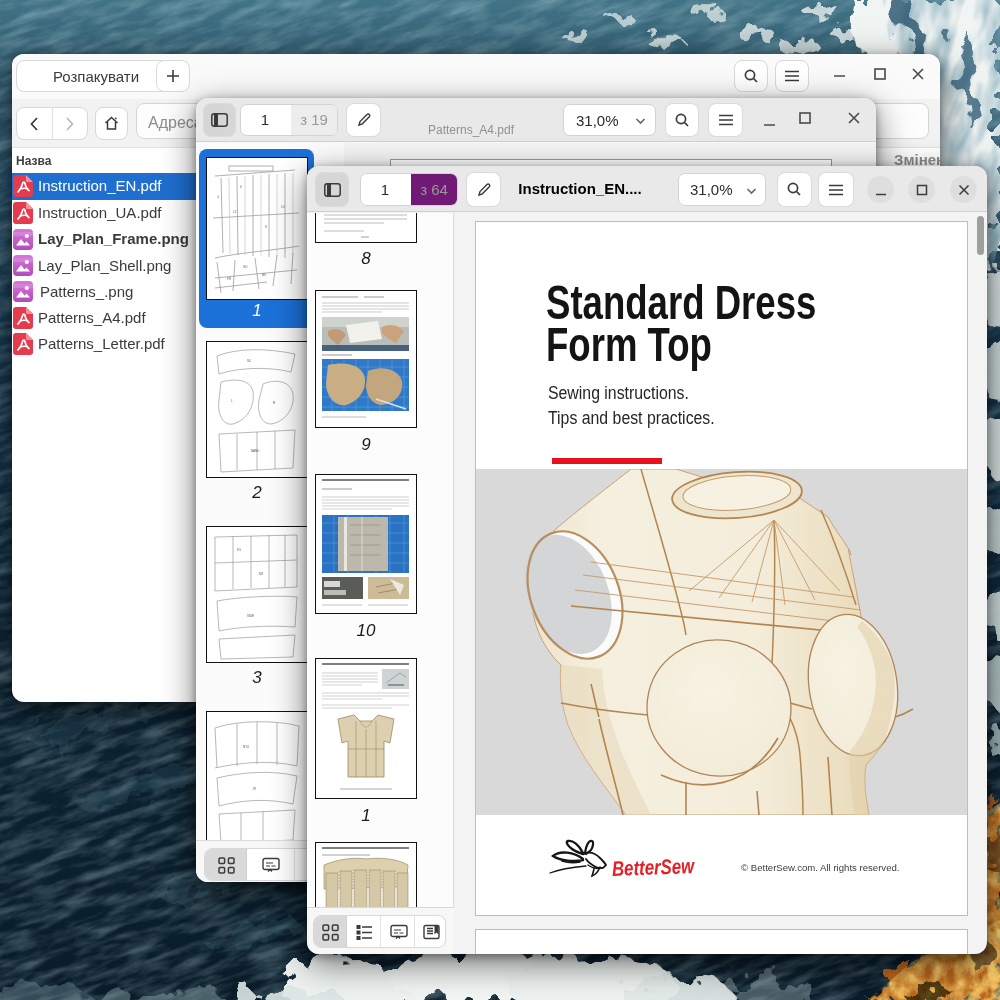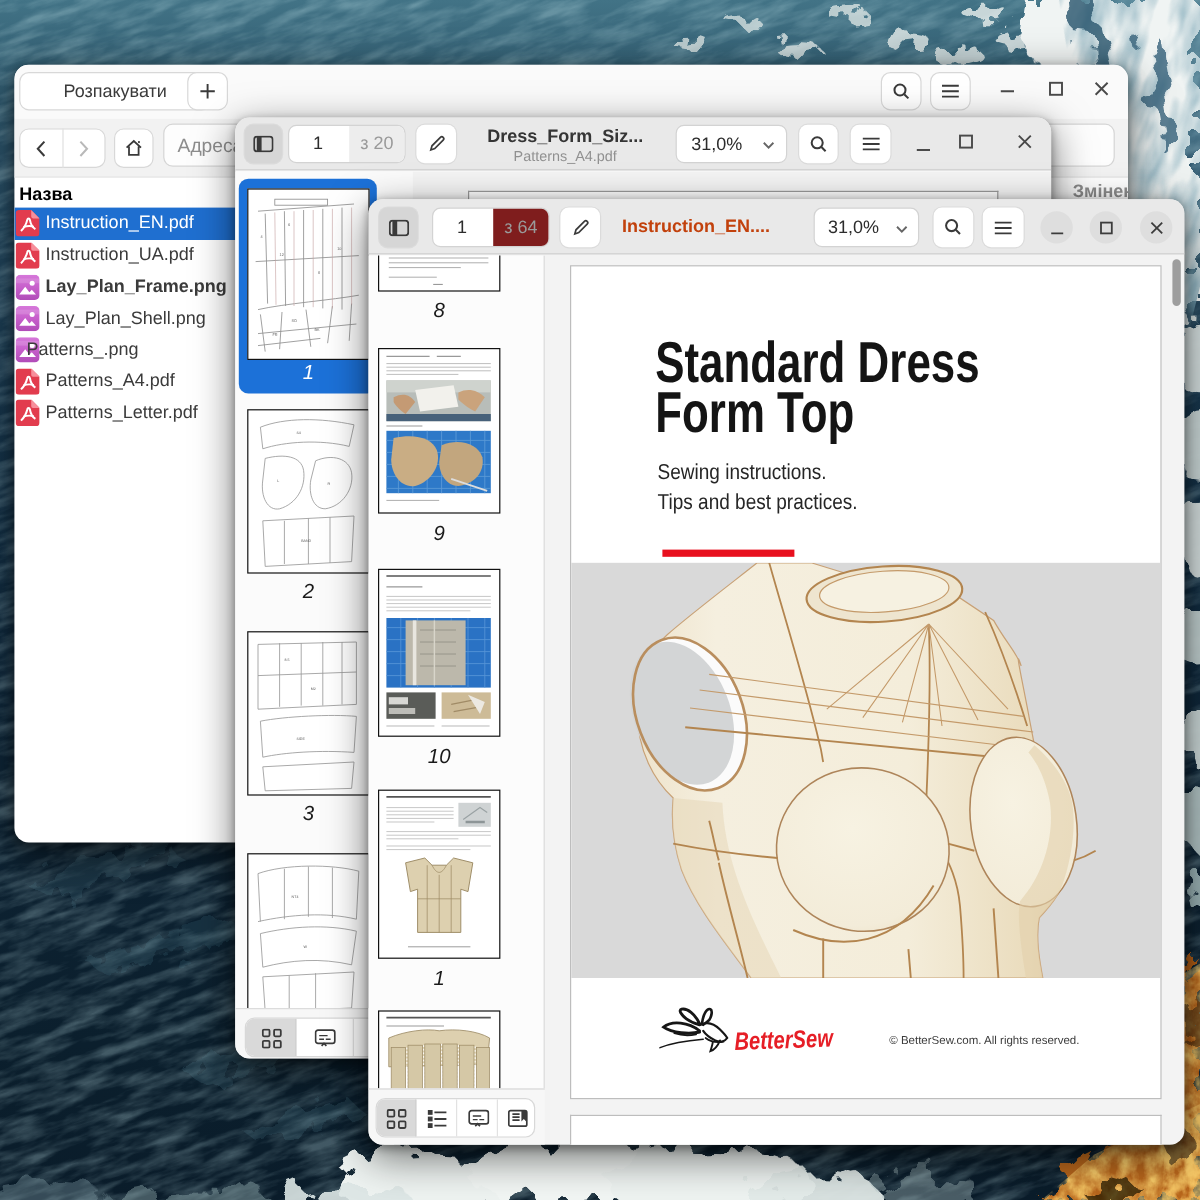--- a/index.html
+++ b/index.html
@@ -165,21 +165,21 @@
     </svg>
   <div class="abs" style="left:124px;top:49px;width:793px;height:36px;background:#fdfdfd;border:1px solid #d5d5d5;border-radius:8px;"></div>
   <div class="btn" style="left:83px;top:53px;width:33px;height:33px;">
     <svg width="17" height="17" viewBox="0 0 17 17">
         <path d="M2.5 8 L8.5 2.5 L14.5 8 M4.5 7 L4.5 14 L12.5 14 L12.5 7" fill="none" stroke="#3a3a3a" stroke-width="1.5"></path>
         <circle cx="12.8" cy="3.4" r="0.9" fill="#3a3a3a"></circle>
       </svg>
   </div>
   <div class="abs" style="left:136px;top:60px;font-size:16px;color:#8d8d8d;">Адреса</div>
 
-  <div class="abs" style="left:4px;top:100px;font-size:15px;font-weight:bold;color:#000000;">Назва</div>
+  <div class="abs" style="left:4px;top:100px;font-size:12px;font-weight:bold;color:#404040;">Назва</div>
   <div class="abs" style="left:882px;top:97px;font-size:15px;font-weight:bold;color:#8d8d8d;">Змінено</div>
   <div class="abs" style="left:856px;top:96px;width:1px;height:24px;background:#e6e6e6;"></div>
 
   <div id="rows" class="abs" style="left:0;top:119px;width:928px;font-size:15px;color:#3b3b3b;">
     <div class="abs" style="left:0;top:0;width:928px;height:27px;background:#1f6fd0;"></div>
     <svg class="abs" style="left:1px;top:2px" width="20" height="22" viewBox="0 0 20 22">
         <path d="M3 0 h10 l7 7 v12 a3 3 0 0 1 -3 3 h-14 a3 3 0 0 1 -3 -3 v-16 a3 3 0 0 1 3 -3 z" fill="#e23c4e"></path>
         <path d="M13 0 l7 7 h-5.5 a1.5 1.5 0 0 1 -1.5 -1.5 z" fill="#f78f9b"></path>
         <path d="M4.5 17.5 C7 15 9 11.5 9.7 8.2 C10 6.6 11.6 6.6 11.9 8.2 C12.5 11.5 14 14.5 16.5 16" fill="none" stroke="#fff" stroke-width="1.7"></path>
         <path d="M6.5 14.2 C9.5 13.2 13 13.2 15.2 14" fill="none" stroke="#fff" stroke-width="1.5"></path>
@@ -212,21 +212,21 @@
         <circle cx="13.8" cy="7" r="2.1" fill="#fff"></circle>
         <path d="M3 16.5 L8 10 L11.5 14.5 L13.5 12.5 L17 16.5 Z" fill="#fff"></path>
       </svg>
     <div class="abs" style="left:26px;top:84px;">Lay_Plan_Shell.png</div>
     <svg class="abs" style="left:1px;top:108px" width="20" height="21" viewBox="0 0 20 21">
         <rect width="20" height="21" rx="4" fill="url(#mg1)"></rect>
         <rect y="3" width="20" height="4" fill="#fff" opacity="0.15"></rect>
         <circle cx="13.8" cy="7" r="2.1" fill="#fff"></circle>
         <path d="M3 16.5 L8 10 L11.5 14.5 L13.5 12.5 L17 16.5 Z" fill="#fff"></path>
       </svg>
-    <div class="abs" style="left:10px;top:110px;">Patterns_.png</div>
+    <div class="abs" style="left:28px;top:110px;">Patterns_.png</div>
     <svg class="abs" style="left:1px;top:134px" width="20" height="22" viewBox="0 0 20 22">
         <path d="M3 0 h10 l7 7 v12 a3 3 0 0 1 -3 3 h-14 a3 3 0 0 1 -3 -3 v-16 a3 3 0 0 1 3 -3 z" fill="#e23c4e"></path>
         <path d="M13 0 l7 7 h-5.5 a1.5 1.5 0 0 1 -1.5 -1.5 z" fill="#f78f9b"></path>
         <path d="M4.5 17.5 C7 15 9 11.5 9.7 8.2 C10 6.6 11.6 6.6 11.9 8.2 C12.5 11.5 14 14.5 16.5 16" fill="none" stroke="#fff" stroke-width="1.7"></path>
         <path d="M6.5 14.2 C9.5 13.2 13 13.2 15.2 14" fill="none" stroke="#fff" stroke-width="1.5"></path>
       </svg>
     <div class="abs" style="left:26px;top:136px;">Patterns_A4.pdf</div>
     <svg class="abs" style="left:1px;top:160px" width="20" height="22" viewBox="0 0 20 22">
         <path d="M3 0 h10 l7 7 v12 a3 3 0 0 1 -3 3 h-14 a3 3 0 0 1 -3 -3 v-16 a3 3 0 0 1 3 -3 z" fill="#e23c4e"></path>
         <path d="M13 0 l7 7 h-5.5 a1.5 1.5 0 0 1 -1.5 -1.5 z" fill="#f78f9b"></path>
@@ -240,27 +240,26 @@
 <div class="win" style="left:196px; top:98px; width:680px; height:784px; background:#fafafa; overflow:hidden;">
   <div class="abs" style="left:0;top:0;width:680px;height:44px;background:#e9e9e9;border-bottom:1px solid #d0d0d0;"></div>
   <div class="btn2 pressed" style="left:8px;top:6px;width:31px;height:32px;">
     <svg width="17" height="14" viewBox="0 0 17 14">
         <rect x="0.8" y="0.8" width="15.4" height="12.4" rx="2.4" fill="none" stroke="#3a3a3a" stroke-width="1.5"></rect>
         <path d="M3 1h4v12H3z" fill="#3a3a3a"></path>
       </svg>
   </div>
   <div class="abs" style="left:44px;top:6px;width:98px;height:32px;background:#fff;border:1px solid #d3d3d3;border-radius:7px;"></div>
   <div class="abs" style="left:44px;top:6px;width:50px;height:32px;line-height:32px;text-align:center;font-size:15px;color:#2c2c2c;">1</div>
-  <div class="abs" style="left:95px;top:7px;width:46px;height:30px;background:#ededed;border-radius:0 6px 6px 0;line-height:30px;text-align:center;font-size:15px;color:#9a9a9a;">з 20</div>
+  <div class="abs" style="left:95px;top:7px;width:46px;height:30px;background:#ededed;border-radius:0 6px 6px 0;line-height:30px;text-align:center;font-size:15px;color:#9a9a9a;">з 19</div>
   <div class="btn2" style="left:151px;top:6px;width:33px;height:32px;">
     <svg width="16" height="16" viewBox="0 0 16 16">
         <path d="M3 13 L4 9.5 L11 2.5 A1.6 1.6 0 0 1 13.3 4.8 L6.3 11.8 Z" fill="none" stroke="#3a3a3a" stroke-width="1.4"></path>
       </svg>
   </div>
-  <div class="abs" style="left:125px;top:7px;width:300px;text-align:center;font-weight:bold;font-size:15px;color:#353535;">Dress_Form_Siz...</div>
   <div class="abs" style="left:125px;top:25px;width:300px;text-align:center;font-size:12px;color:#909090;">Patterns_A4.pdf</div>
   <div class="abs" style="left:367px;top:6px;width:93px;height:32px;background:#fff;border:1px solid #d3d3d3;border-radius:7px;font-size:15px;color:#2c2c2c;line-height:31px;padding-left:12px;">31,0%
     <svg style="position:absolute;right:9px;top:12px" width="11" height="8" viewBox="0 0 11 8">
         <path d="M1.5 2 L5.5 6 L9.5 2" fill="none" stroke="#666" stroke-width="1.6"></path>
       </svg>
   </div>
   <div class="btn2" style="left:470px;top:6px;width:32px;height:32px;">
     <svg width="17" height="17" viewBox="0 0 17 17">
         <circle cx="7" cy="7" r="4.6" fill="none" stroke="#3a3a3a" stroke-width="1.7"></circle>
         <path d="M10.5 10.5 L14 14" stroke="#3a3a3a" stroke-width="1.7"></path>
@@ -392,27 +391,27 @@
 <div class="win" style="left:307px; top:166px; width:680px; height:788px; background:#f3f3f3; overflow:hidden;">
   <div class="abs" style="left:0;top:0;width:680px;height:46px;background:#e9e9e9;border-bottom:1px solid #d0d0d0;"></div>
   <div class="btn2 pressed" style="left:9px;top:7px;width:32px;height:33px;">
     <svg width="17" height="14" viewBox="0 0 17 14">
         <rect x="0.8" y="0.8" width="15.4" height="12.4" rx="2.4" fill="none" stroke="#3a3a3a" stroke-width="1.5"></rect>
         <path d="M3 1h4v12H3z" fill="#3a3a3a"></path>
       </svg>
   </div>
   <div class="abs" style="left:53px;top:7px;width:98px;height:33px;background:#fff;border:1px solid #d3d3d3;border-radius:7px;"></div>
   <div class="abs" style="left:53px;top:7px;width:50px;height:33px;line-height:33px;text-align:center;font-size:15px;color:#2c2c2c;">1</div>
-  <div class="abs" style="left:104px;top:8px;width:46px;height:31px;background:#7f1d1d;border-radius:0 6px 6px 0;line-height:31px;text-align:center;font-size:15px;color:#9a9a9a;">з 64</div>
+  <div class="abs" style="left:104px;top:8px;width:46px;height:31px;background:#701a75;border-radius:0 6px 6px 0;line-height:31px;text-align:center;font-size:15px;color:#9a9a9a;">з 64</div>
   <div class="btn2" style="left:160px;top:7px;width:33px;height:33px;">
     <svg width="16" height="16" viewBox="0 0 16 16">
         <path d="M3 13 L4 9.5 L11 2.5 A1.6 1.6 0 0 1 13.3 4.8 L6.3 11.8 Z" fill="none" stroke="#3a3a3a" stroke-width="1.4"></path>
       </svg>
   </div>
-  <div class="abs" style="left:123px;top:14px;width:300px;text-align:center;font-weight:bold;font-size:15px;color:#c2410c;">Instruction_EN....</div>
+  <div class="abs" style="left:123px;top:14px;width:300px;text-align:center;font-weight:bold;font-size:15px;color:#000000;">Instruction_EN....</div>
   <div class="abs" style="left:371px;top:7px;width:88px;height:33px;background:#fff;border:1px solid #d3d3d3;border-radius:7px;font-size:15px;color:#2c2c2c;line-height:32px;padding-left:11px;">31,0%
     <svg style="position:absolute;right:8px;top:13px" width="11" height="8" viewBox="0 0 11 8">
         <path d="M1.5 2 L5.5 6 L9.5 2" fill="none" stroke="#666" stroke-width="1.6"></path>
       </svg>
   </div>
   <div class="btn2" style="left:471px;top:7px;width:33px;height:33px;">
     <svg width="17" height="17" viewBox="0 0 17 17">
         <circle cx="7" cy="7" r="4.6" fill="none" stroke="#3a3a3a" stroke-width="1.7"></circle>
         <path d="M10.5 10.5 L14 14" stroke="#3a3a3a" stroke-width="1.7"></path>
       </svg>

